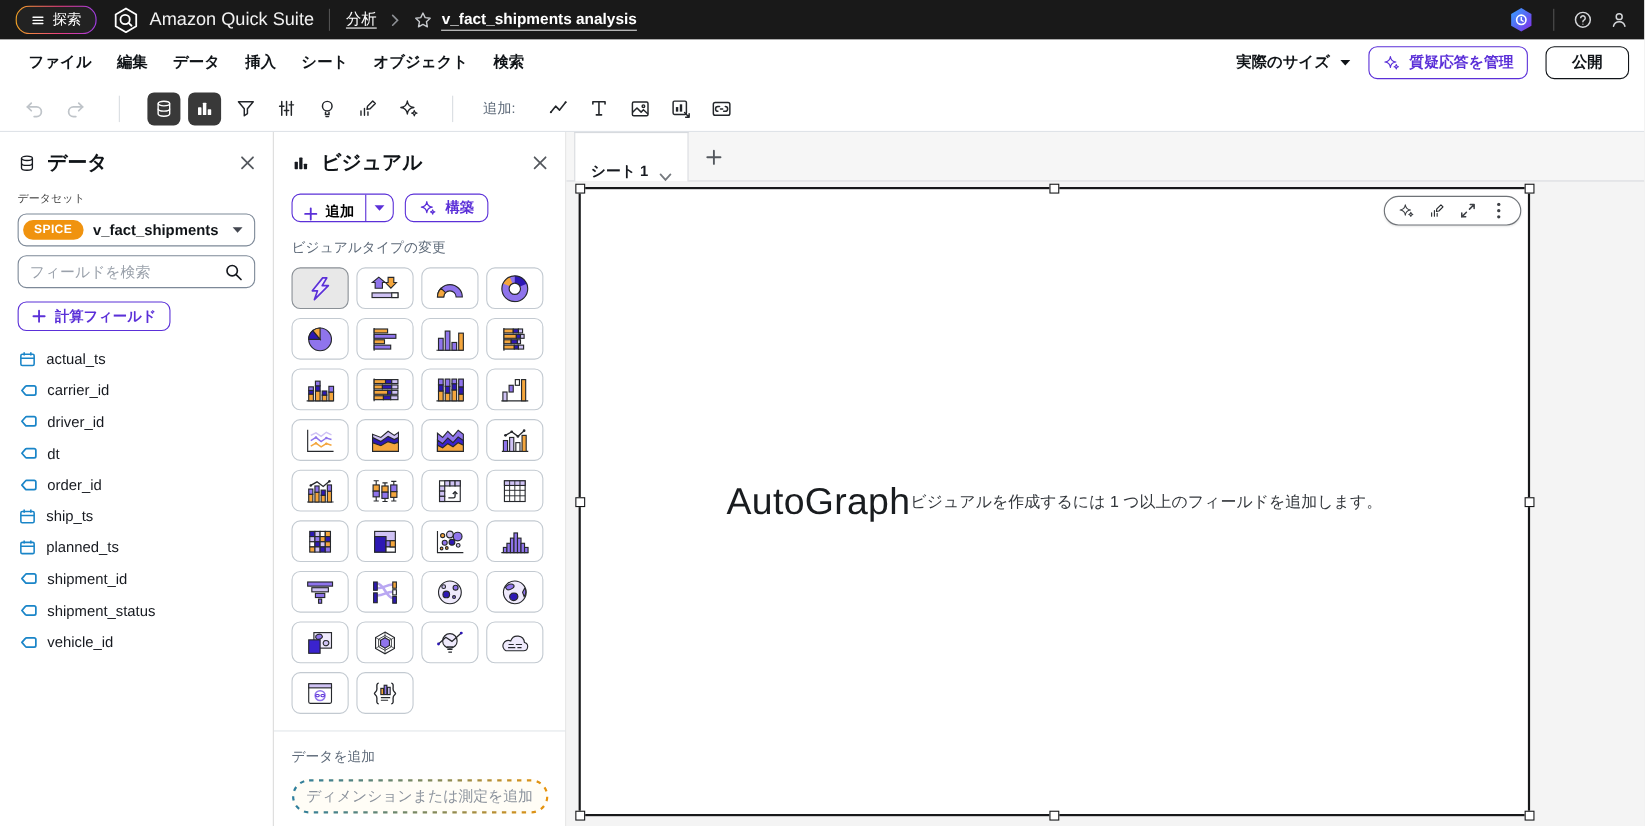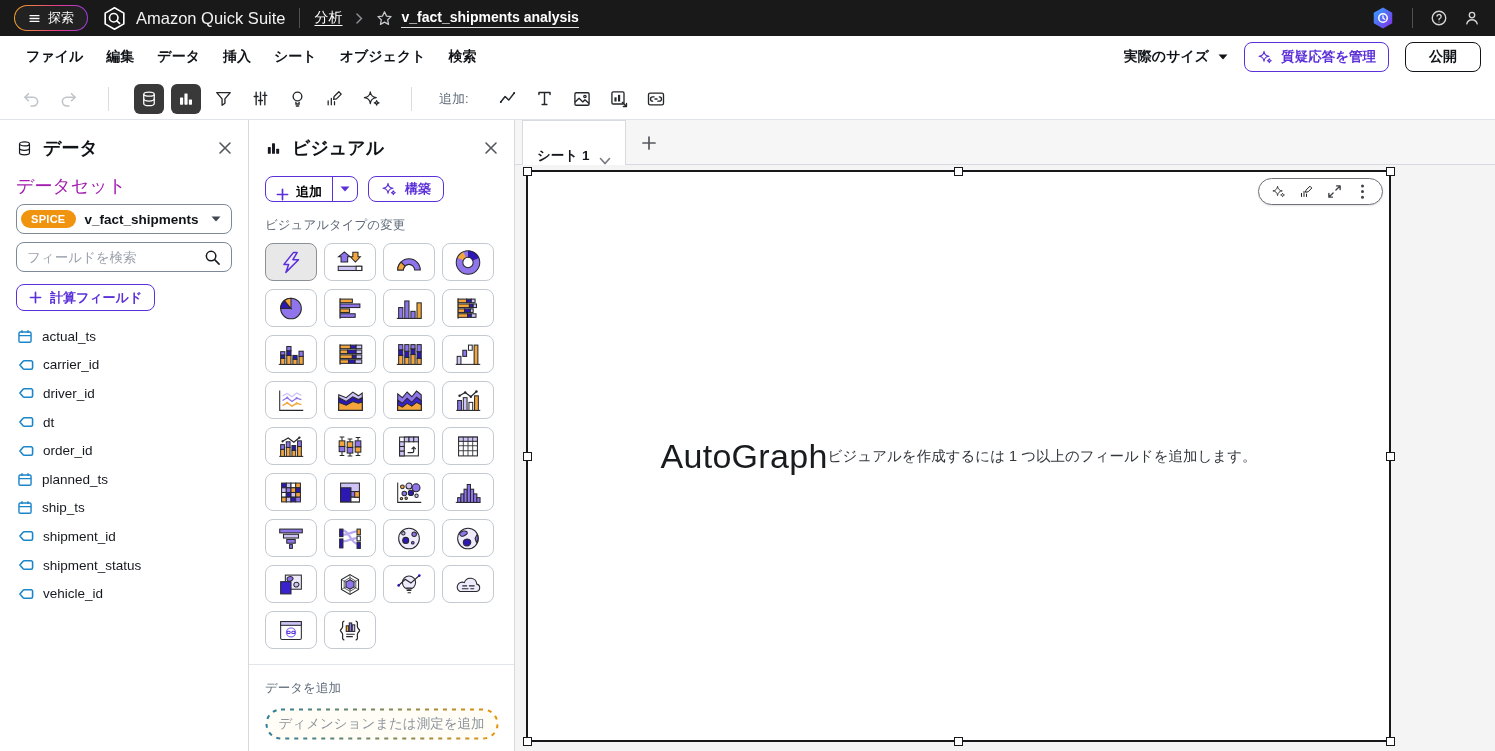--- a/index.html
+++ b/index.html
@@ -47,21 +47,21 @@
   .tb-sep{width:1px;height:24px;background:#d9dde2;margin:0 7px}
   .tb-add-label{font-size:13px;color:#5f6b7a;margin:0 6px 0 2px}
 
   
   .panel{position:absolute;top:120px;height:631px;background:#fff}
   .data-panel{left:0;width:249px;border-right:1px solid #d9d9d9}
   .visual-panel{left:249px;width:266px;border-right:1px solid #d9d9d9}
   .panel-head{display:flex;align-items:center;gap:10px;padding:16px 16px 10px}
   .panel-title{font-size:18px;font-weight:700;color:#101418;flex:1}
   .panel-close{display:flex}
-  .field-label{color:#a21caf;font-size:18px;margin:4px 16px 6px}
+  .field-label{color:#404040;font-size:10px;margin:4px 16px 6px}
   .dataset-select{margin:0 16px;height:30px;border:1px solid #7d8998;border-radius:8px;
       display:flex;align-items:center;gap:9px;padding:0 10px 0 4px;cursor:pointer}
   .spice-badge{background:#f0930f;color:#fff;font-size:11px;font-weight:700;border-radius:999px;
       padding:3px 10px;letter-spacing:.3px}
   .dataset-name{font-size:13.5px;font-weight:700;color:#101418;flex:1}
   .search-box{margin:8px 16px 0;height:30px;border:1px solid #7d8998;border-radius:8px;
       display:flex;align-items:center;padding:0 10px}
   .search-box input{flex:1;border:none;outline:none;font-size:13.5px;color:#16191f;background:transparent;
       font-family:inherit}
   .search-box input::placeholder{color:#9aa1ab}
@@ -424,30 +424,30 @@
           </span>
           <span class="fname">order_id</span>
         </li>
         <li class="field-row">
           <span class="ic">
             <svg viewBox="0 0 18 16" width="16" height="15" fill="none" stroke="#1a85c8" stroke-width="1.6" stroke-linejoin="round">
               <rect x="2.2" y="3" width="13.6" height="11.5" rx="1.5"></rect>
               <path d="M2.2 7h13.6M5.6 1v3.2M12.4 1v3.2"></path>
             </svg>
           </span>
-          <span class="fname">planned_ts</span>
+          <span class="fname">ship_ts</span>
         </li>
         <li class="field-row">
           <span class="ic">
             <svg viewBox="0 0 18 16" width="16" height="15" fill="none" stroke="#1a85c8" stroke-width="1.6" stroke-linejoin="round">
               <rect x="2.2" y="3" width="13.6" height="11.5" rx="1.5"></rect>
               <path d="M2.2 7h13.6M5.6 1v3.2M12.4 1v3.2"></path>
             </svg>
           </span>
-          <span class="fname">ship_ts</span>
+          <span class="fname">planned_ts</span>
         </li>
         <li class="field-row">
           <span class="ic">
             <svg viewBox="0 0 18 15" width="17" height="14" fill="none" stroke="#1a85c8" stroke-width="1.7" stroke-linejoin="round">
               <path d="M15 3H7.6c-.45 0-.88.2-1.17.55L3 7.5l3.43 3.95c.29.35.72.55 1.17.55H15a1.6 1.6 0 0 0 1.6-1.6V4.6A1.6 1.6 0 0 0 15 3Z"></path>
             </svg>
           </span>
           <span class="fname">shipment_id</span>
         </li>
         <li class="field-row">

